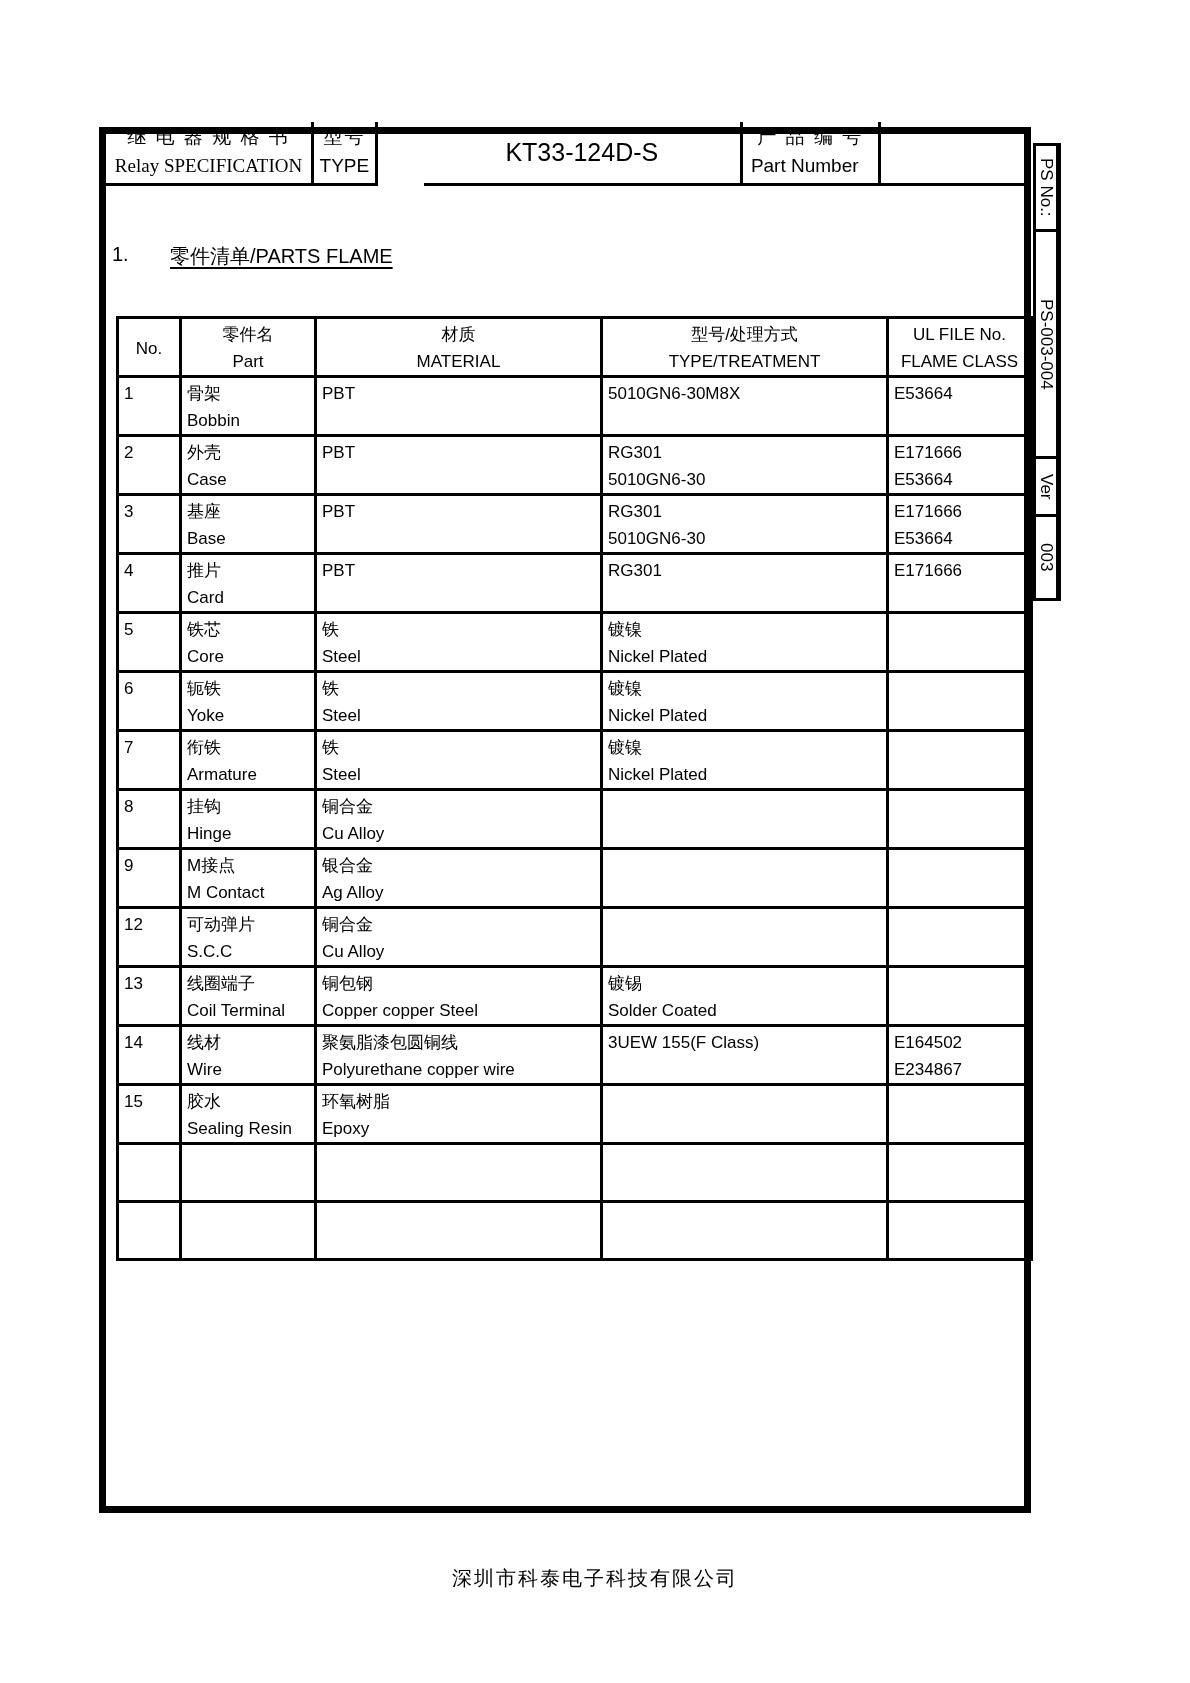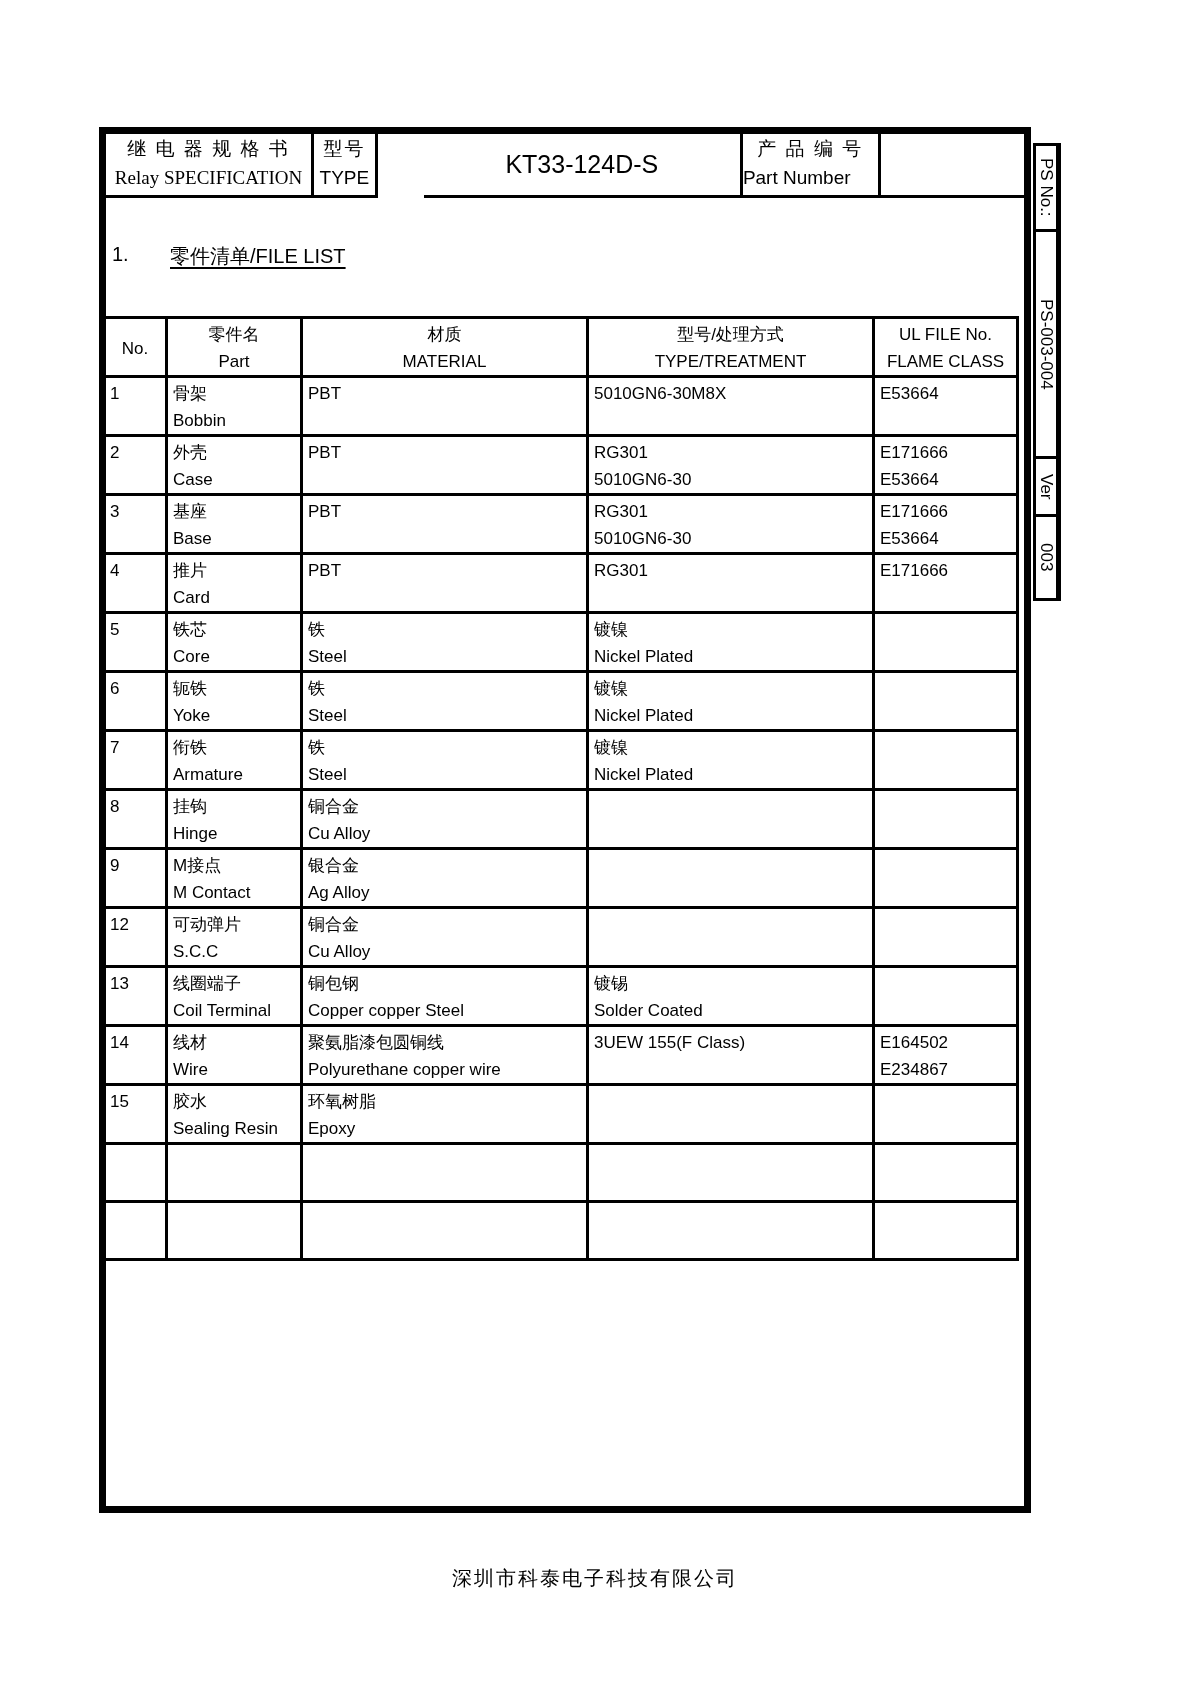--- a/index.html
+++ b/index.html
@@ -16,21 +16,21 @@
   .page-border {
     position:absolute; left:99px; top:127px;
     width:932px; height:1386px;
     border:7px solid #000;
     box-sizing:border-box;
     background:transparent;
   }
 
   
   .doc-header {
-    position:absolute; left:106px; top:134px;
+    position:absolute; left:106px; top:122px;
     width:918px; height:64px;
     display:flex; z-index:2;
   }
   .hcell {
     box-sizing:border-box;
     border-right:3px solid #000;
     border-bottom:3px solid #000;
     text-align:center;
     overflow:hidden;
   }
@@ -60,21 +60,21 @@
   .section-num { display:inline-block; width:58px; }
   .section-text { text-decoration:underline; text-underline-offset:4px; }
 
   
   .watermark { position:absolute; left:436px; top:684px; z-index:1; color:#c9c9c9; }
   .wm1 { font-size:74px; font-weight:bold; letter-spacing:7px; line-height:78px; }
   .wm2 { font-size:50px; font-weight:bold; letter-spacing:5px; line-height:58px; margin-top:8px; }
 
   
   .parts-table {
-    position:absolute; left:102px; top:316px;
+    position:absolute; left:116px; top:316px;
     width:914px; z-index:3;
     border-collapse:collapse; table-layout:fixed;
     background:transparent;
   }
   .parts-table th, .parts-table td {
     border:3px solid #000;
     vertical-align:top;
     padding:2px 5px 0 5px;
     font-size:17px;
     font-weight:normal;
@@ -114,37 +114,37 @@
     </div>
     <div class="hcell" style="width:67px;">
       <div class="hline-cn">型号</div>
       <div class="hline-en">TYPE</div>
     </div>
     <div class="hcell" style="width:336px;margin-left:46px;">
       <div class="type-value">KT33-124D-S</div>
     </div>
     <div class="hcell" style="width:145px;">
       <div class="hline-cn">产 品 编 号</div>
-      <div class="hline-en" style="text-align:left; ">Part Number</div>
+      <div class="hline-en" style="text-align:left; padding-left:8px;">Part Number</div>
     </div>
     <div class="hcell" style="width:151px;">
       <div class="hline-en"></div>
     </div>
   </div>
 
   <div class="side-strip">
     <div class="strip-cell" style="height:89px;">PS No.:</div>
     <div class="strip-cell" style="height:230px;">PS-003-004</div>
     <div class="strip-cell" style="height:61px;">Ver</div>
     <div class="strip-cell" style="height:87px;">003</div>
   </div>
 
   <div class="section-heading">
     <span class="section-num">1.</span>
-    <span class="section-text">零件清单/FILE LIST</span>
+    <span class="section-text">零件清单/PARTS FLAME</span>
   </div>
 
 
   <table class="parts-table">
     <colgroup>
       <col class="col-no">
         <col class="col-part">
         <col class="col-material">
         <col class="col-type">
         <col class="col-ul">

